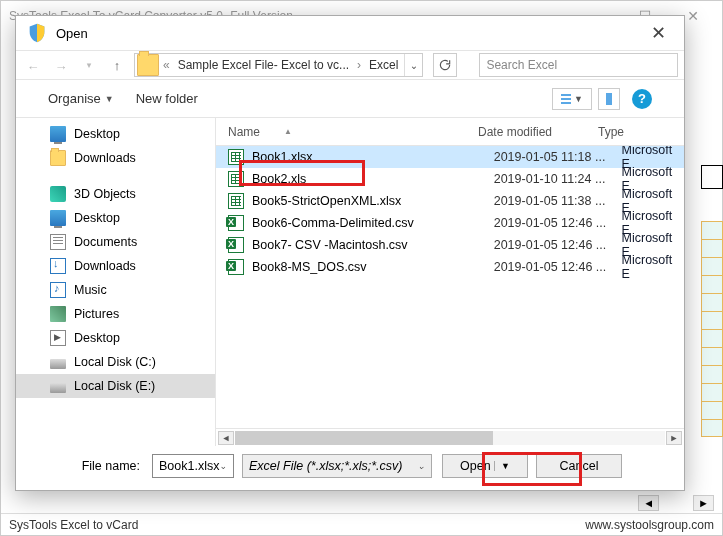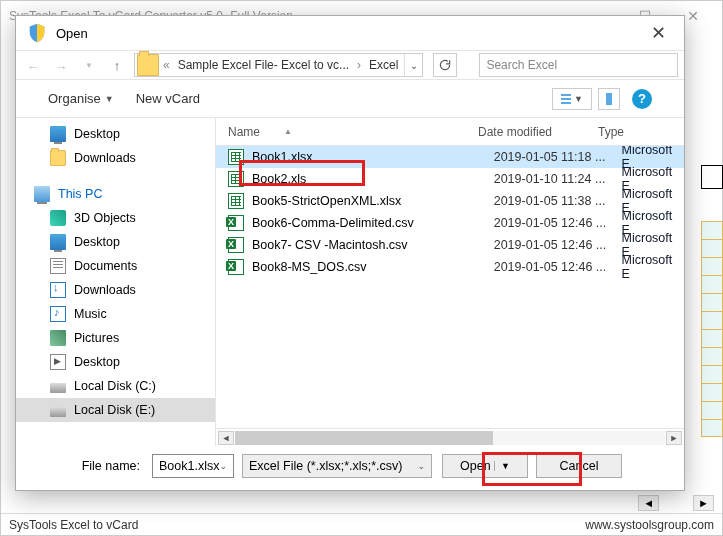--- a/index.html
+++ b/index.html
@@ -86,21 +86,21 @@
   .fl-row .ftype{color:#0f172a;}
   .hscroll{height:18px; border-top:1px solid #e5e5e5; display:flex; align-items:center; padding:0 2px;}
   .hscroll .arr{width:16px;height:14px;background:#f0f0f0;border:1px solid #ccc;font-size:9px;display:flex;align-items:center;justify-content:center;color:#555;}
   .hscroll .track{flex:1;height:14px;background:#f5f5f5;margin:0 1px;position:relative;}
   .hscroll .thumb{position:absolute;left:0;top:0;bottom:0;width:60%;background:#ccc;}
 
   .dlg-bottom{padding:8px 14px 12px; display:flex; flex-direction:row; gap:10px;}
   .fn-row{display:flex; align-items:center; gap:8px;}
   .fn-row label{font-size:12.5px; width:110px; text-align:right; margin-right:4px;}
   .fn-input{flex:1; height:24px; border:1px solid #888; padding:0 6px; font-size:12.5px; display:flex; align-items:center; justify-content:space-between;}
-  .ft-select{width:190px; height:24px; border:1px solid #aaa; background:#eee; padding:0 6px; font-size:12.5px; display:flex; align-items:center; justify-content:space-between;}
+  .ft-select{width:190px; height:24px; border:1px solid #aaa; background:#eee; padding:0 6px; font-size:12.5px; display:flex; align-items:center; justify-content:space-between;font-style:italic;}
   .btn-row{display:flex; justify-content:flex-end; gap:8px;}
   .btn{width:86px; height:24px; border:1px solid #aaa; background:#eee; font-size:12.5px; display:flex; align-items:center; justify-content:center; cursor:pointer;}
 
   .highlight-red{border:3px solid #e02020; position:absolute; pointer-events:none;}
   .hl-file{top:144px; left:223px; width:126px; height:26px;}
   .hl-open{top:436px; left:466px; width:100px; height:34px;}
   .drop-caret{font-size:9px;color:#555;}
 </style>
 </head>
 <body>
@@ -173,21 +173,21 @@
         <span>Search Excel</span>
       </div>
     </div>
 
     <div class="dlg-toolbar">
       <div class="tb-item">
         <span>Organise</span>
         <span class="drop-caret">▼</span>
       </div>
       <div class="tb-item">
-        <span>New vCard</span>
+        <span>New folder</span>
       </div>
       <div class="spacer"></div>
       <div class="view-btn">
         <div class="bars">
             <span></span>
             <span></span>
             <span></span>
           </div>
         <span class="drop-caret">▼</span>
       </div>
@@ -201,24 +201,20 @@
       <div class="tree">
         <div class="tree-item l2">
             <span class="ico desktop"></span>
             <span>Desktop</span>
           </div>
         <div class="tree-item l2">
             <span class="ico folder"></span>
             <span>Downloads</span>
           </div>
         <div style="height:12px;"></div>
-        <div class="tree-item">
-            <span class="ico pc"></span>
-            <span style="color:#0066cc;">This PC</span>
-          </div>
         <div class="tree-item l2">
             <span class="ico threed"></span>
             <span>3D Objects</span>
           </div>
         <div class="tree-item l2">
             <span class="ico desktop"></span>
             <span>Desktop</span>
           </div>
         <div class="tree-item l2">
             <span class="ico docs"></span>

